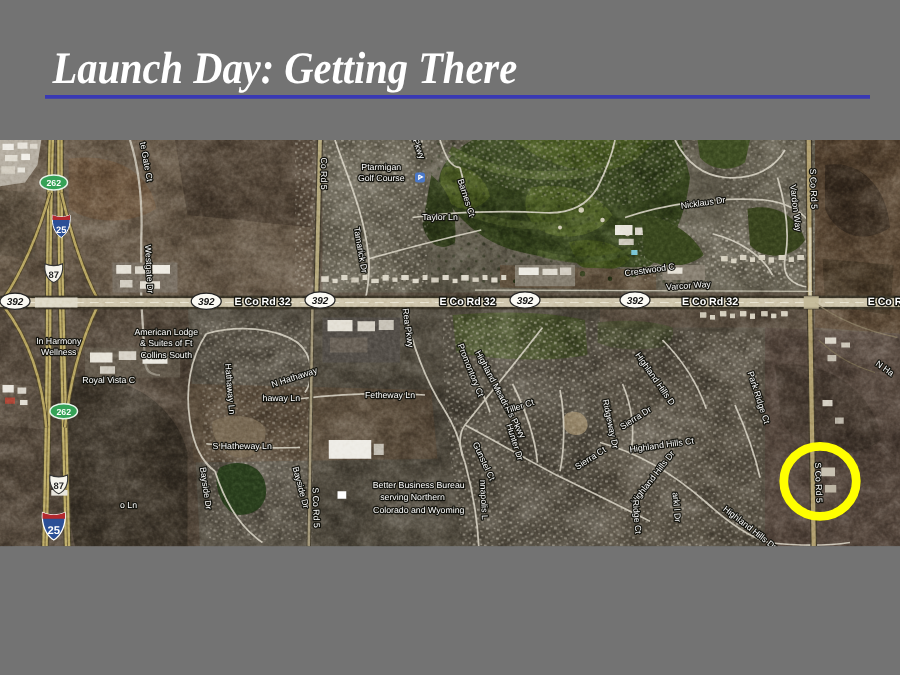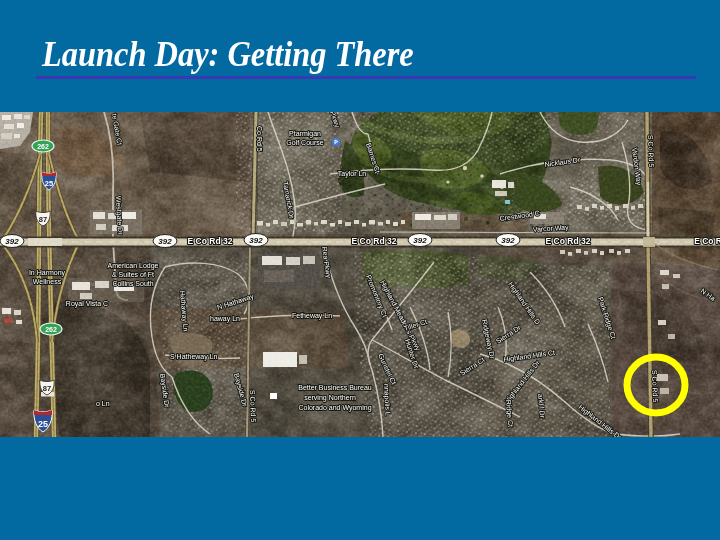--- a/index.html
+++ b/index.html
@@ -1,16 +1,16 @@
 <!DOCTYPE html>
 <html><head>
 <meta charset="utf-8">
 <style>
   html,body{margin:0;padding:0;background:#000;width:720px;height:540px;overflow:hidden;}
-  #slide{position:relative;width:720px;height:540px;background:#0369a1;font-family:"Liberation Sans",sans-serif;}
+  #slide{position:relative;width:720px;height:540px;background:#737373;font-family:"Liberation Sans",sans-serif;}
   #title{position:absolute;left:42px;top:33px;color:#fff;font-family:"Liberation Serif",serif;font-style:italic;font-weight:bold;font-size:36px;white-space:nowrap;transform:scaleX(0.9);transform-origin:0 0;}
   #rule{position:absolute;left:36px;top:76px;width:660px;height:3px;background:#3939b4;}
   #map{position:absolute;left:0;top:112px;width:720px;height:325px;}
   .lb{font-family:"Liberation Sans",sans-serif;font-size:7px;fill:#ffffff;stroke:#14140e;stroke-width:2px;paint-order:stroke;stroke-linejoin:round;}
   .lb2{font-family:"Liberation Sans",sans-serif;font-size:8.5px;font-weight:bold;fill:#ffffff;stroke:#14140e;stroke-width:2.2px;paint-order:stroke;stroke-linejoin:round;}
   .sh{font-family:"Liberation Sans",sans-serif;font-size:8px;font-weight:bold;font-style:italic;fill:#111;}
 </style>
 </head>
 <body>
 <div id="slide">

